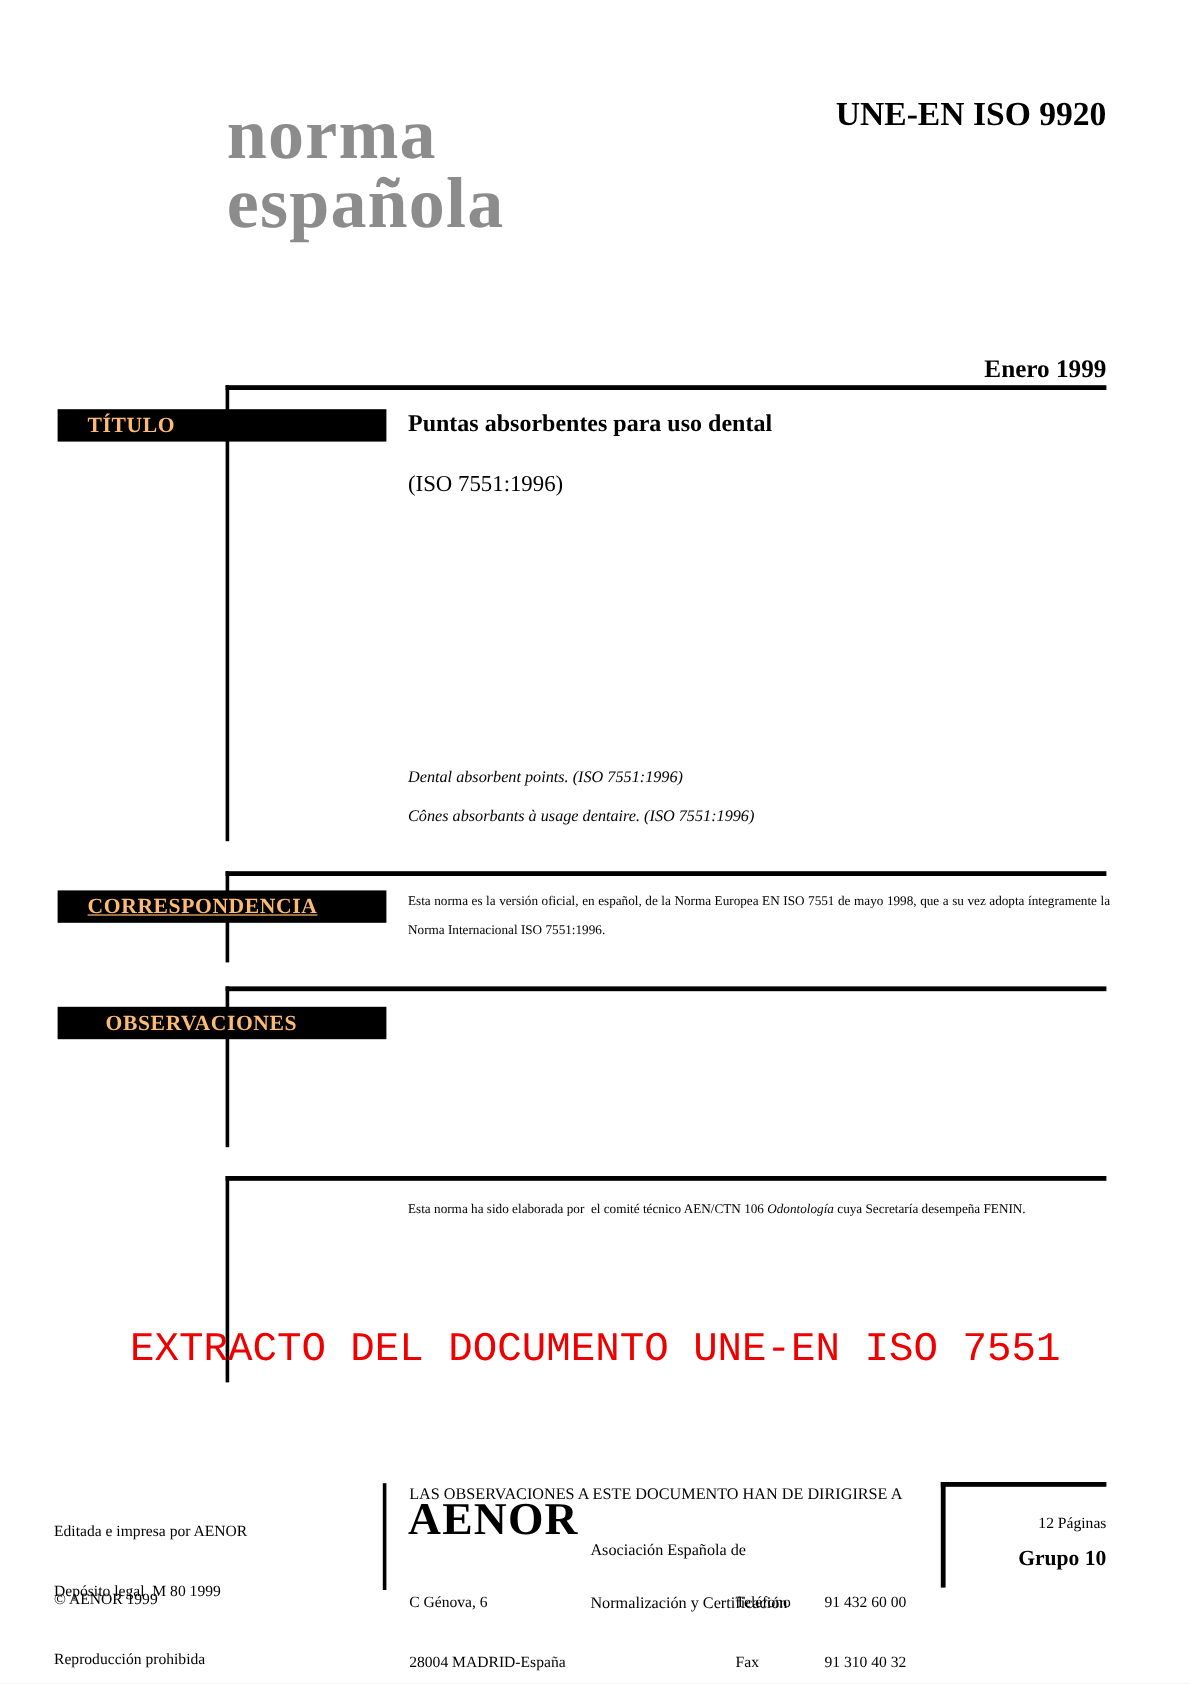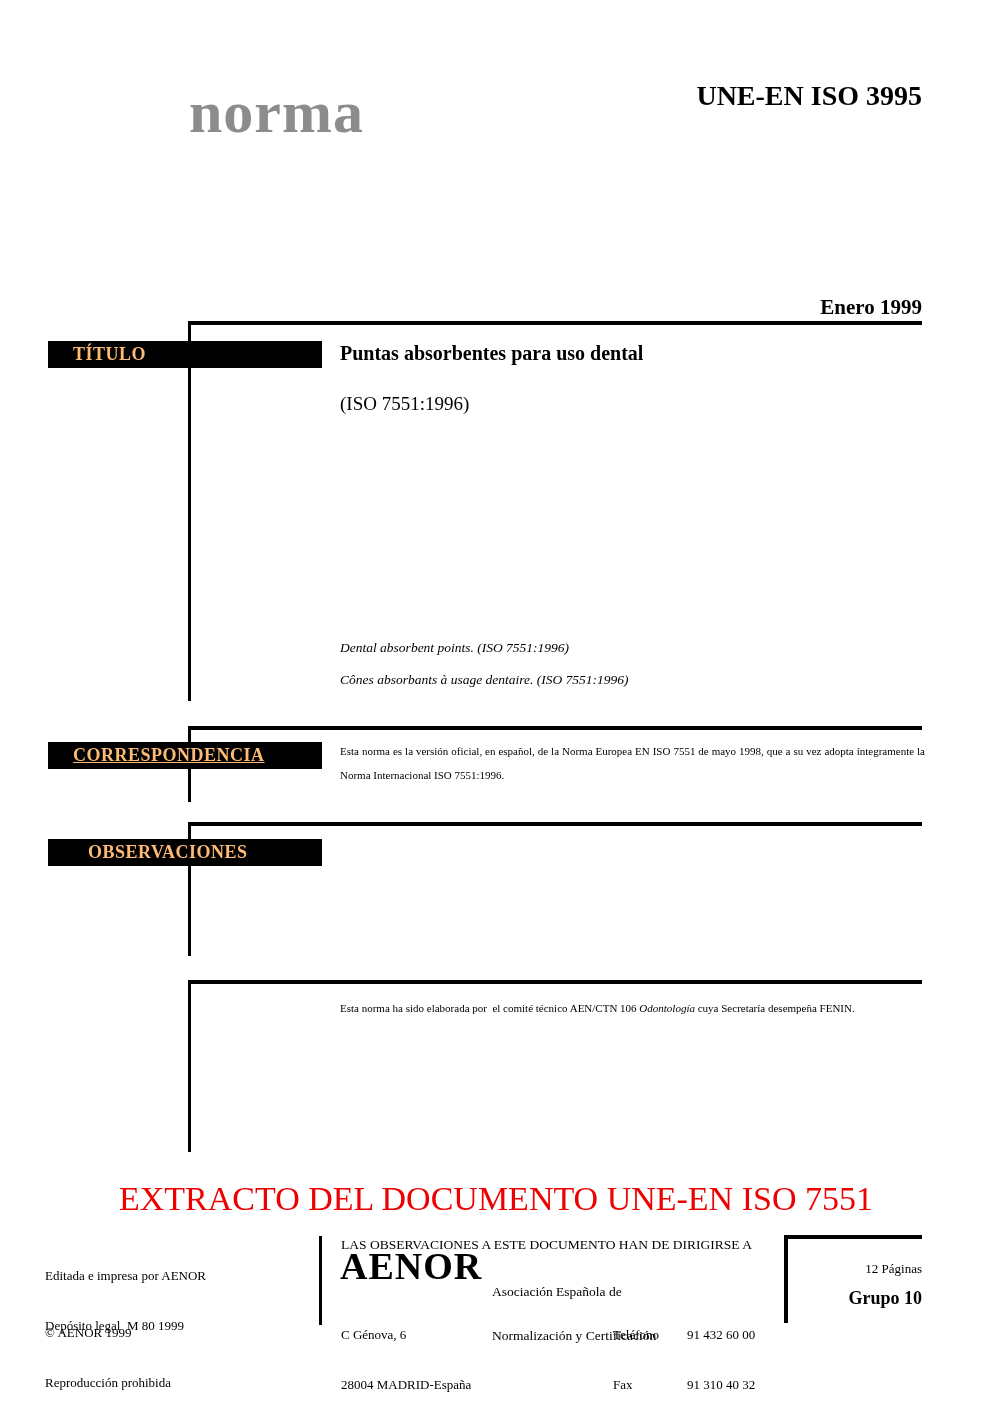--- a/index.html
+++ b/index.html
@@ -51,23 +51,23 @@
   .lang-line{left:340px;font-size:13.5px;font-style:italic;}
   .sec-text{
     left:340px;width:585px;
     font-size:11px;line-height:23.5px;
     text-align:justify;
     white-space:pre-wrap;
   }
   .italic{font-style:italic;}
   
   .extract{
-    left:0;top:1180px;width:100%;
+    left:0;top:1106px;width:100%;
     text-align:center;
-    font-family:Liberation Serif, serif;
+    font-family:Liberation Mono, monospace;
     font-size:34px;
     color:var(--banner-red);
     letter-spacing:0px;
   }
   
   .foot{font-size:13px;line-height:16.5px;white-space:pre-wrap;}
   .foot-note{left:341px;top:1237px;font-size:13.5px;}
   .aenor-logo{
     left:340px;top:1247px;
     font-size:38px;font-weight:bold;
@@ -80,22 +80,23 @@
   .phones .lbl{width:74px;}
   .corner-box-text{left:784px;width:138px;text-align:right;}
 </style>
 </head>
 <body>
 
 <div class="page">
 
   <div class="abs brand">
     <div>norma</div>
+    <div>española</div>
   </div>
-  <div class="abs doc-code">UNE-EN ISO 3995</div>
+  <div class="abs doc-code">UNE-EN ISO 9920</div>
   <div class="abs date">Enero 1999</div>
 
   <div class="abs hline" style="top:321px;"></div>
   <div class="abs vline" style="top:321px;height:380px;"></div>
   <div class="abs label-bar" style="top:341px;">TÍTULO</div>
   <div class="abs sec-title" style="top:342px;">Puntas absorbentes para uso dental</div>
   <div class="abs sec-subtitle" style="top:393px;">(ISO 7551:1996)</div>
   <div class="abs lang-line" style="top:640px;">Dental absorbent points. (ISO 7551:1996)</div>
   <div class="abs lang-line" style="top:672px;">Cônes absorbants à usage dentaire. (ISO 7551:1996)</div>
 

